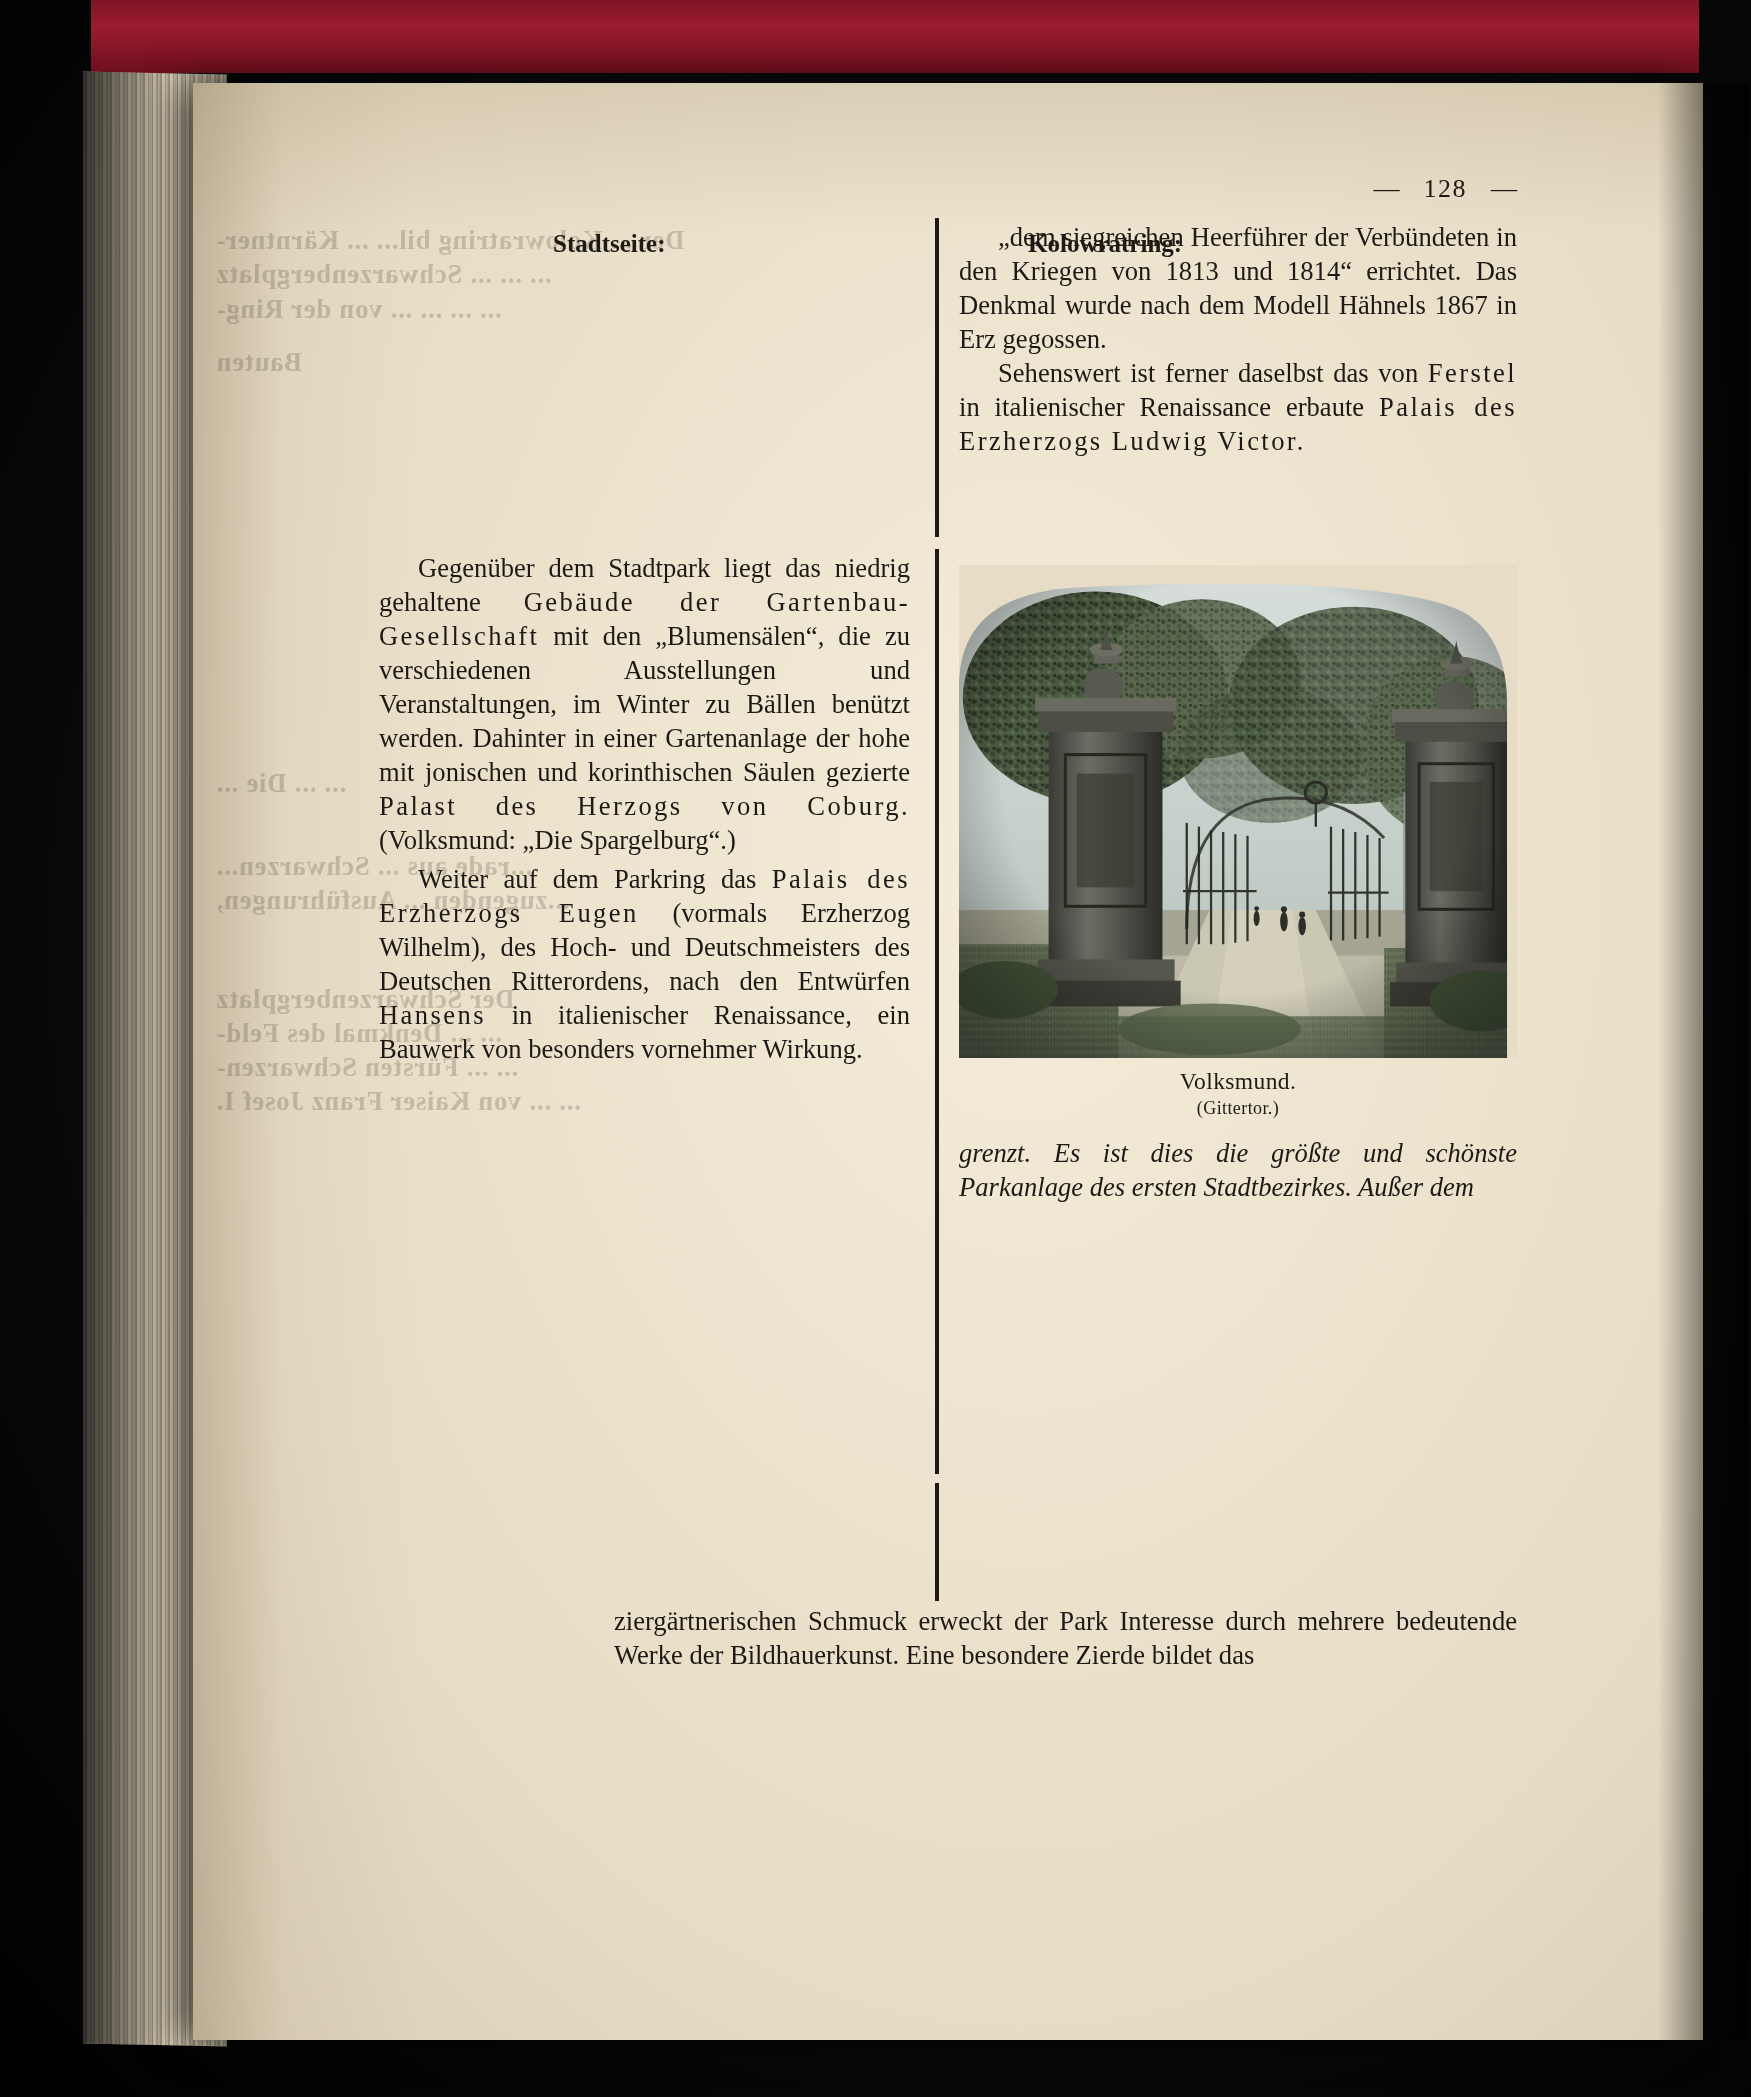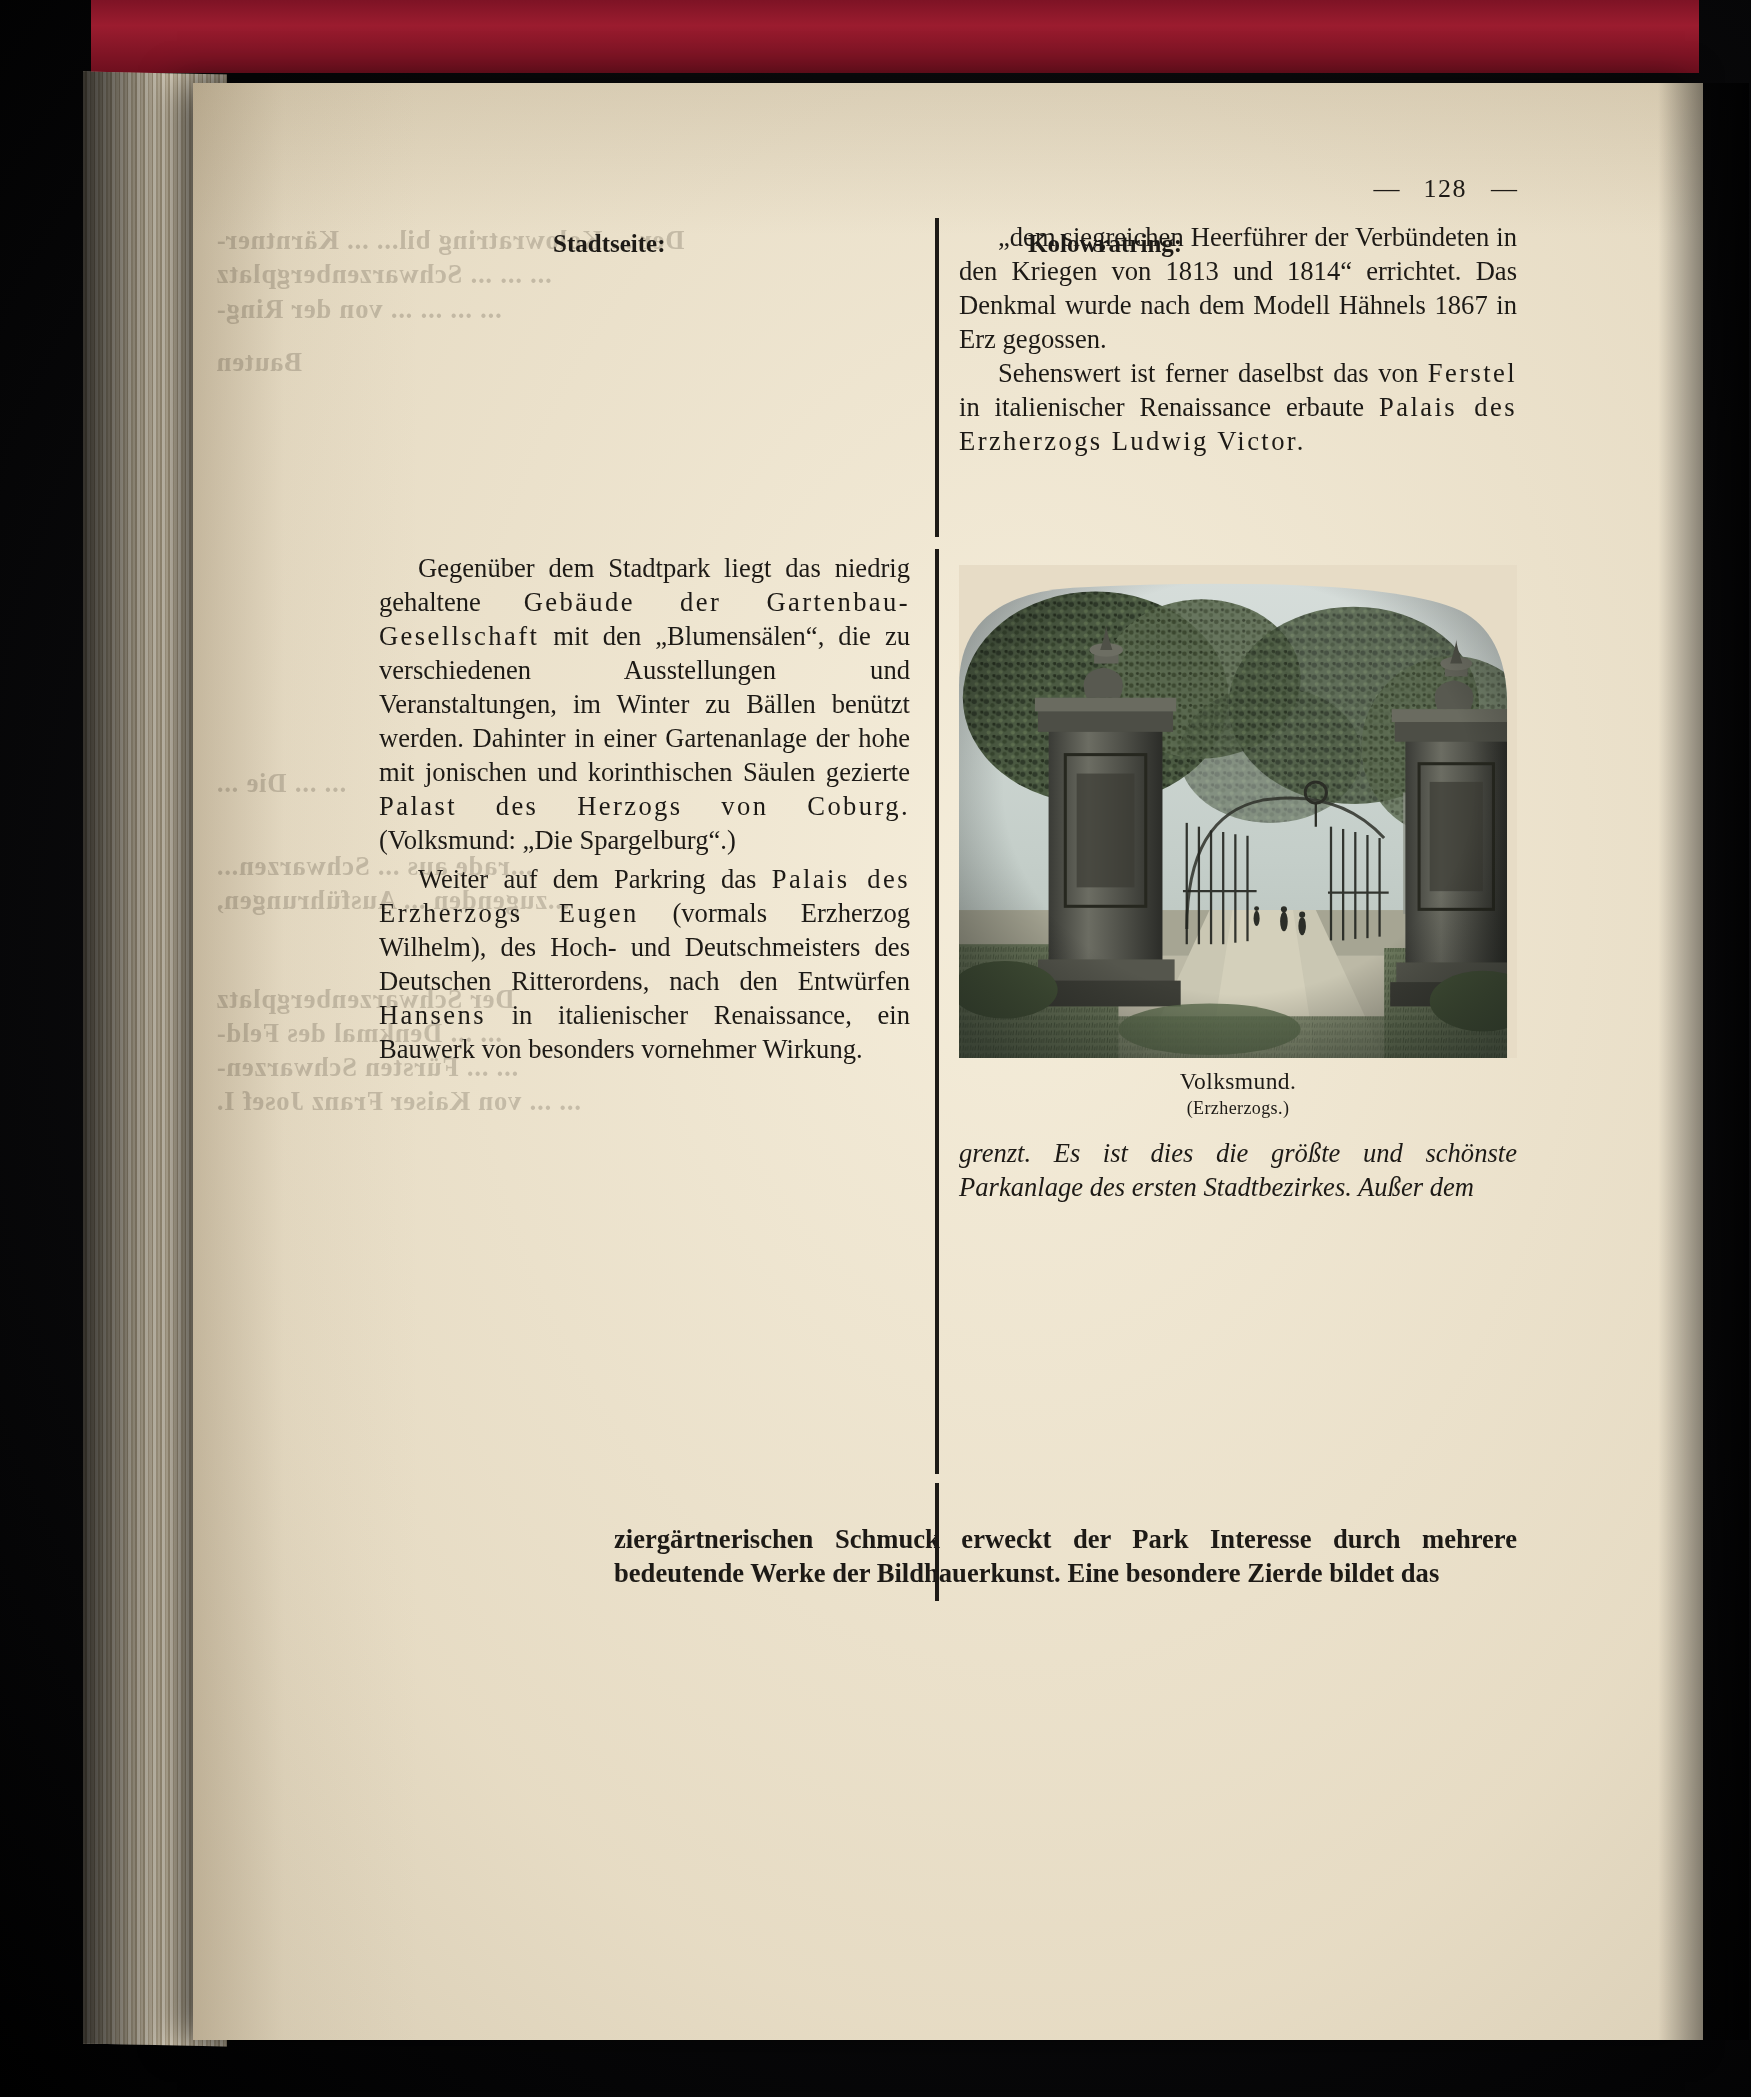--- a/index.html
+++ b/index.html
@@ -420,27 +420,27 @@
                 <rect width="735" height="650" fill="url(#vig)"></rect>
               </g>
 
               <g opacity=".18">
                 <rect width="735" height="650" fill="none"></rect>
               </g>
             </svg>
           </div>
           <div class="caption">
             <span>Volksmund.</span>
-            <small>(Erzherzogs.)</small>
+            <small>(Gittertor.)</small>
           </div>
         </div>
 
         <p style="margin-top:16.7px;font-style:italic;">grenzt. Es ist dies die größte und schönste Parkanlage des ersten Stadtbezirkes. Außer dem</p>
       </div>
 
-      <div class="full" style="top:1348px;font-weight:bold;">
+      <div class="full" style="top:1430px;">
         <p style="margin-left:235px; width:903px;">ziergärtnerischen Schmuck erweckt der Park Interesse durch mehrere bedeutende Werke der Bildhauerkunst. Eine besondere Zierde bildet das</p>
       </div>
 
     </div>
   </div>
 </div>
 
 
 </body></html>

